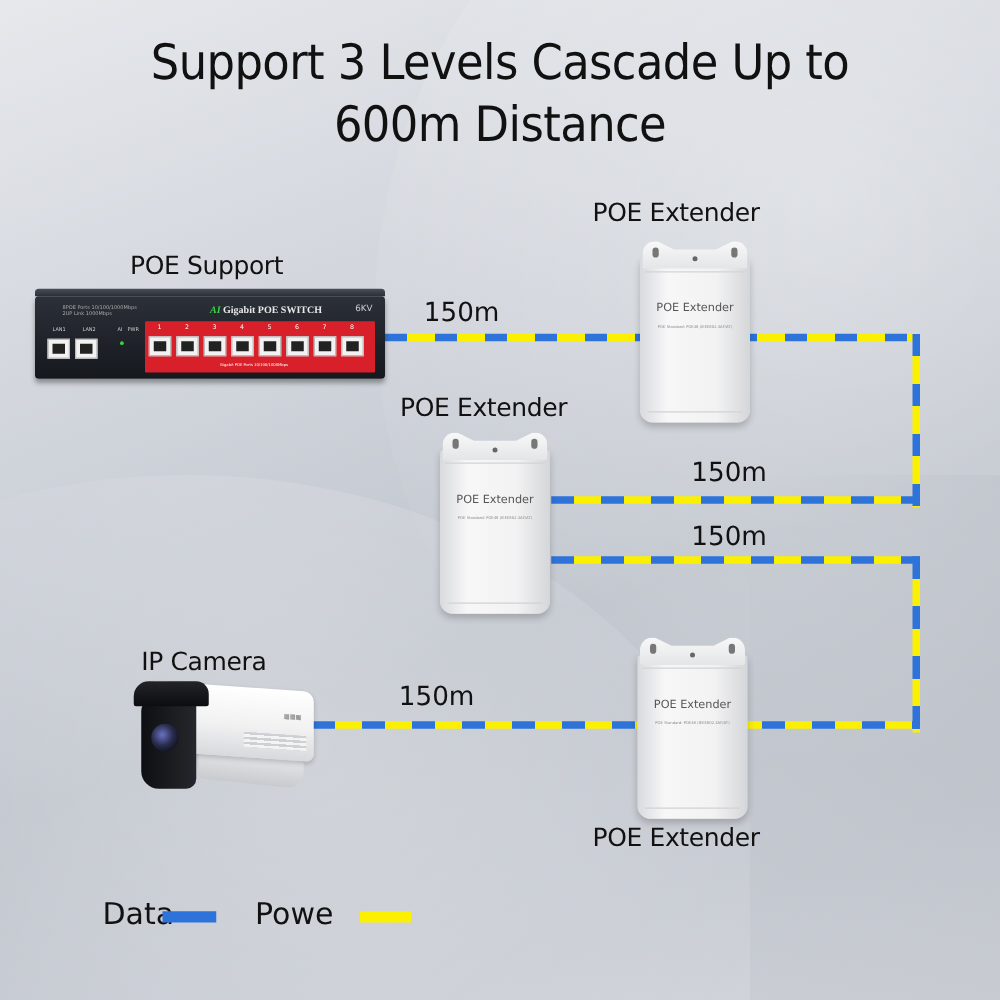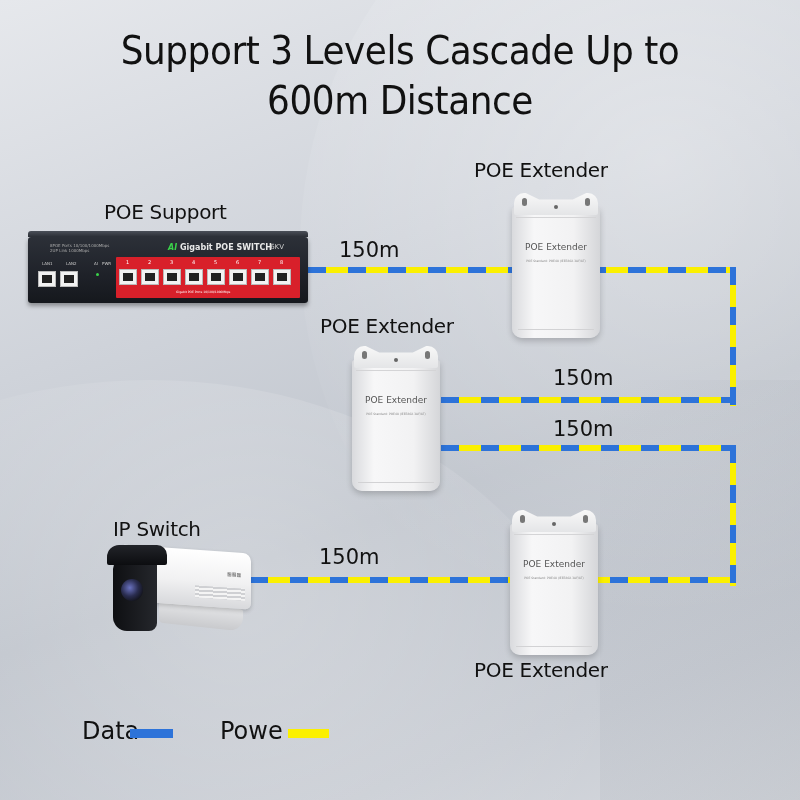--- a/index.html
+++ b/index.html
@@ -21,23 +21,23 @@
   
   .cable{position:absolute;}
   .h{height:6px;background:repeating-linear-gradient(90deg,#2d73d9 0 18px,#fbf000 18px 40px);}
   .v{width:6px;background:repeating-linear-gradient(180deg,#2d73d9 0 18px,#fbf000 18px 40px);}
   
   .switch{position:absolute;left:28px;top:237px;width:280px;height:66px;
     background:linear-gradient(180deg,#2c3038 0%,#1e2128 60%,#15181d 100%);
     border-radius:3px;box-shadow:0 3px 4px rgba(0,0,0,0.35);}
   .switch .toprim{position:absolute;left:0;top:-6px;width:280px;height:6px;
     background:linear-gradient(180deg,#4a4f58,#2a2e35);border-radius:3px 3px 0 0;}
-  .sw-brand{position:absolute;left:140px;top:6px;font-size:8px;color:#e8e8e8;font-weight:bold;white-space:nowrap;}
+  .sw-brand{position:absolute;left:140px;top:6px;font-size:8px;color:#e8e8e8;font-weight:bold;white-space:nowrap;font-family:Liberation Serif, serif;}
   .sw-brand .ai{color:#3ad24a;font-style:italic;}
-  .sw-badge{position:absolute;right:24px;top:6px;font-size:7px;color:#ccc;}
+  .sw-badge{position:absolute;right:10px;top:6px;font-size:7px;color:#ccc;}
   .sw-spec{position:absolute;left:22px;top:6px;font-size:4px;color:#aaa;line-height:5px;white-space:nowrap;}
   .sw-red{position:absolute;left:88px;top:20px;width:184px;height:41px;background:#d8202a;border-radius:1px;}
   .port{position:absolute;width:18px;height:16px;background:#f2f2f2;border:1px solid #bbb;box-sizing:border-box;}
   .port::after{content:"";position:absolute;left:3px;top:3px;width:10px;height:8px;background:#222;}
   .pnum{position:absolute;font-size:5px;color:#fff;}
   .uplink{position:absolute;top:24px;font-size:4px;color:#ccc;}
   
   .ext{position:absolute;width:88px;height:145px;}
   .ext .body{position:absolute;left:0;top:14px;width:88px;height:131px;
     background:linear-gradient(90deg,#d9dadd 0%,#f7f7f8 25%,#f2f2f3 70%,#d5d6d9 100%);
@@ -164,27 +164,27 @@
   <div class="hole" style="left:10px;"></div>
   <div class="hole" style="left:73px;"></div>
   <div class="dot"></div>
   <div class="line1"></div>
   <div class="etitle">POE Extender</div>
   <div class="esub">POE Standard: POE48 (IEEE802.3AF/AT)</div>
   <div class="bottomline"></div>
 </div>
 <div class="label" style="left:474px;top:658px;">POE Extender</div>
 
-<div class="label" style="left:113px;top:517px;">IP Switch</div>
+<div class="label" style="left:113px;top:517px;">IP Camera</div>
 <div class="camera">
   <div class="cam-under"></div>
   <div class="cam-body"></div>
   <div class="cam-fins"></div>
   <div class="cam-logo">▦▦▦</div>
   <div class="cam-front"></div>
   <div class="cam-hood"></div>
   <div class="cam-lens"></div>
 </div>
 
 <div class="legend-text" style="left:82px;">Data</div>
 <div class="swatch" style="left:130px;width:43px;background:#2d73d9;"></div>
-<div class="legend-text" style="left:204px;margin-left:16px;">Powe</div>
+<div class="legend-text" style="left:204px;">Powe</div>
 <div class="swatch" style="left:288px;width:41px;background:#fbf000;"></div>
 
 </body></html>

